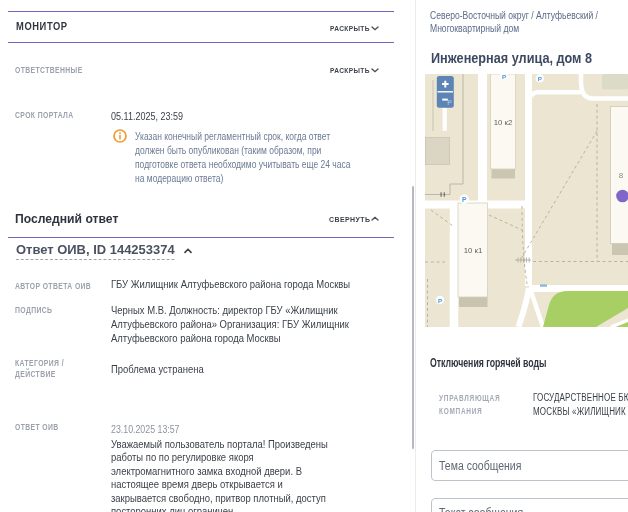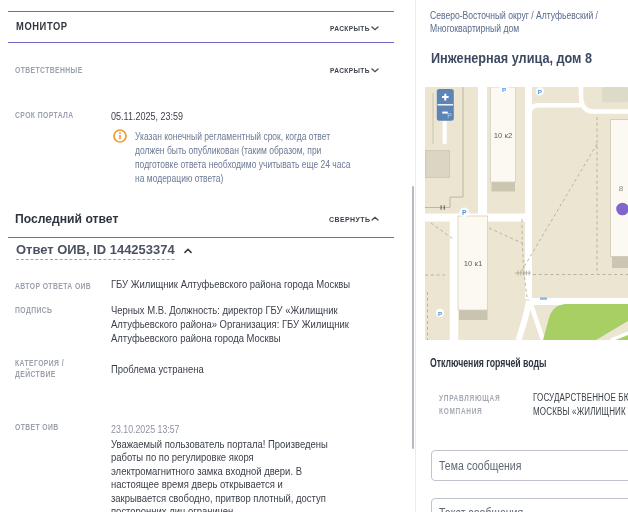--- a/index.html
+++ b/index.html
@@ -86,21 +86,21 @@
 <div class="abs" style="left:111px;top:437.5px;font-size:11px;color:#3a3f48;line-height:13.55px;transform:scaleX(0.86);transform-origin:0 0;white-space:nowrap;">Уважаемый пользователь портала! Произведены<br>работы по по регулировке якоря<br>электромагнитного замка входной двери. В<br>настоящее время дверь открывается и<br>закрывается свободно, притвор плотный, доступ<br>посторонних лиц ограничен.</div>
 
 <div class="abs" style="left:414.5px;top:0;width:1.5px;height:512px;background:#ebecee;"></div>
 
 <div class="abs" style="left:411.5px;top:186px;width:2.5px;height:263px;background:#b6bac0;border-radius:2px;"></div>
 
 <div class="abs" style="left:430px;top:8.5px;font-size:10.5px;color:#5b6b8c;line-height:13px;transform:scaleX(0.816);transform-origin:0 0;white-space:nowrap;">Северо-Восточный округ / Алтуфьевский /<br>Многоквартирный дом</div>
 
 <div class="abs" style="left:431px;top:50px;font-size:15px;font-weight:700;color:#3d4961;line-height:16px;transform:scaleX(0.845);transform-origin:0 0;white-space:nowrap;">Инженерная улица, дом 8</div>
 
-<div class="abs" style="left:425px;top:87px;width:189px;height:253px;">
+<div class="abs" style="left:425px;top:74px;width:189px;height:253px;">
 <svg width="203" height="253" viewBox="0 0 203 253">
 
   <rect width="203" height="253" fill="#ebe5d2"></rect>
 
   <g stroke="#ffffff" fill="none">
     <path d="M57.5,0 V129" stroke-width="9"></path>
     <path d="M0,130.5 H103" stroke-width="8"></path>
     <path d="M29,131 V253" stroke-width="8.5"></path>
     <path d="M103.5,0 V212" stroke-width="7"></path>
     <path d="M103,30 Q104,19.5 112,18.3 H156" stroke-width="4.5"></path>

